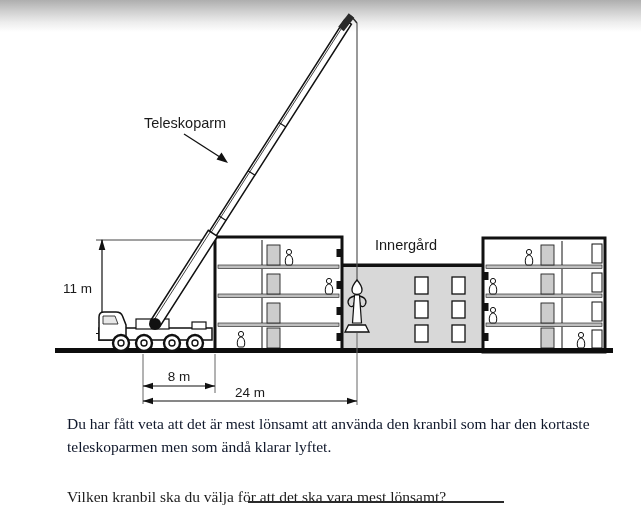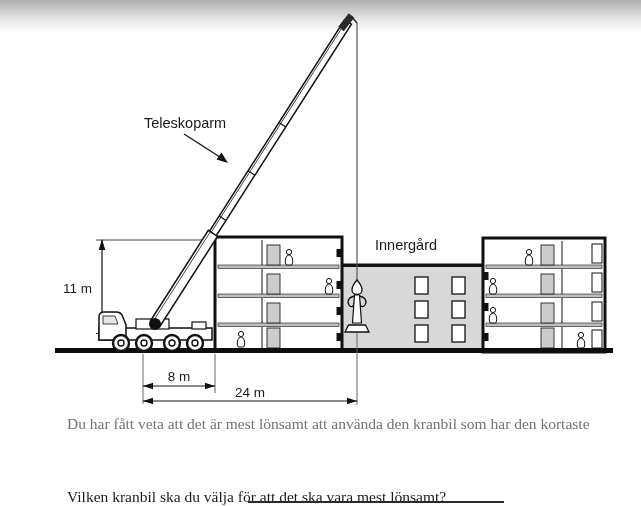--- a/index.html
+++ b/index.html
@@ -9,21 +9,21 @@
   }
   .scan-gradient{
     position:absolute;left:0;top:0;width:641px;height:32px;
     background:linear-gradient(180deg,#aeaeae 0%,#cfcfcf 35%,#ededed 70%,#ffffff 100%);
     pointer-events:none;
   }
   .diagram-svg{position:absolute;left:0;top:0;}
   .body-text{
     position:absolute;left:67px;top:412px;width:560px;
     font-family:"Liberation Serif",serif;font-size:15.5px;line-height:23px;
-    color:#737373;
+    color:#0f172a;
   }
   .question-text{
     position:absolute;left:67px;top:485px;width:560px;
     font-family:"Liberation Serif",serif;font-size:15.5px;line-height:23px;
     color:#1c1c1c;
   }
   .answer-line{
     position:absolute;left:248px;top:501px;width:256px;height:0;
     border-top:2px solid #2a2a2a;
   }
@@ -197,18 +197,19 @@
     <text class="big-label" x="144" y="128">Teleskoparm</text>
     <g>
       <line x1="184" y1="134" x2="223" y2="159" stroke="#111" stroke-width="1.3"></line>
       <polygon points="228,163 216.5,159.5 221.5,152.5" fill="#111"></polygon>
     </g>
     <text class="big-label" x="375" y="250">Innergård</text>
   </svg>
 
   <div class="body-text">
     <div>Du har fått veta att det är mest lönsamt att använda den kranbil som har den kortaste</div>
+    <div>teleskoparmen men som ändå klarar lyftet.</div>
   </div>
 
   <div class="question-text">Vilken kranbil ska du välja för att det ska vara mest lönsamt?</div>
 
   <div class="answer-line"></div>
 </div>
 
 </body></html>

